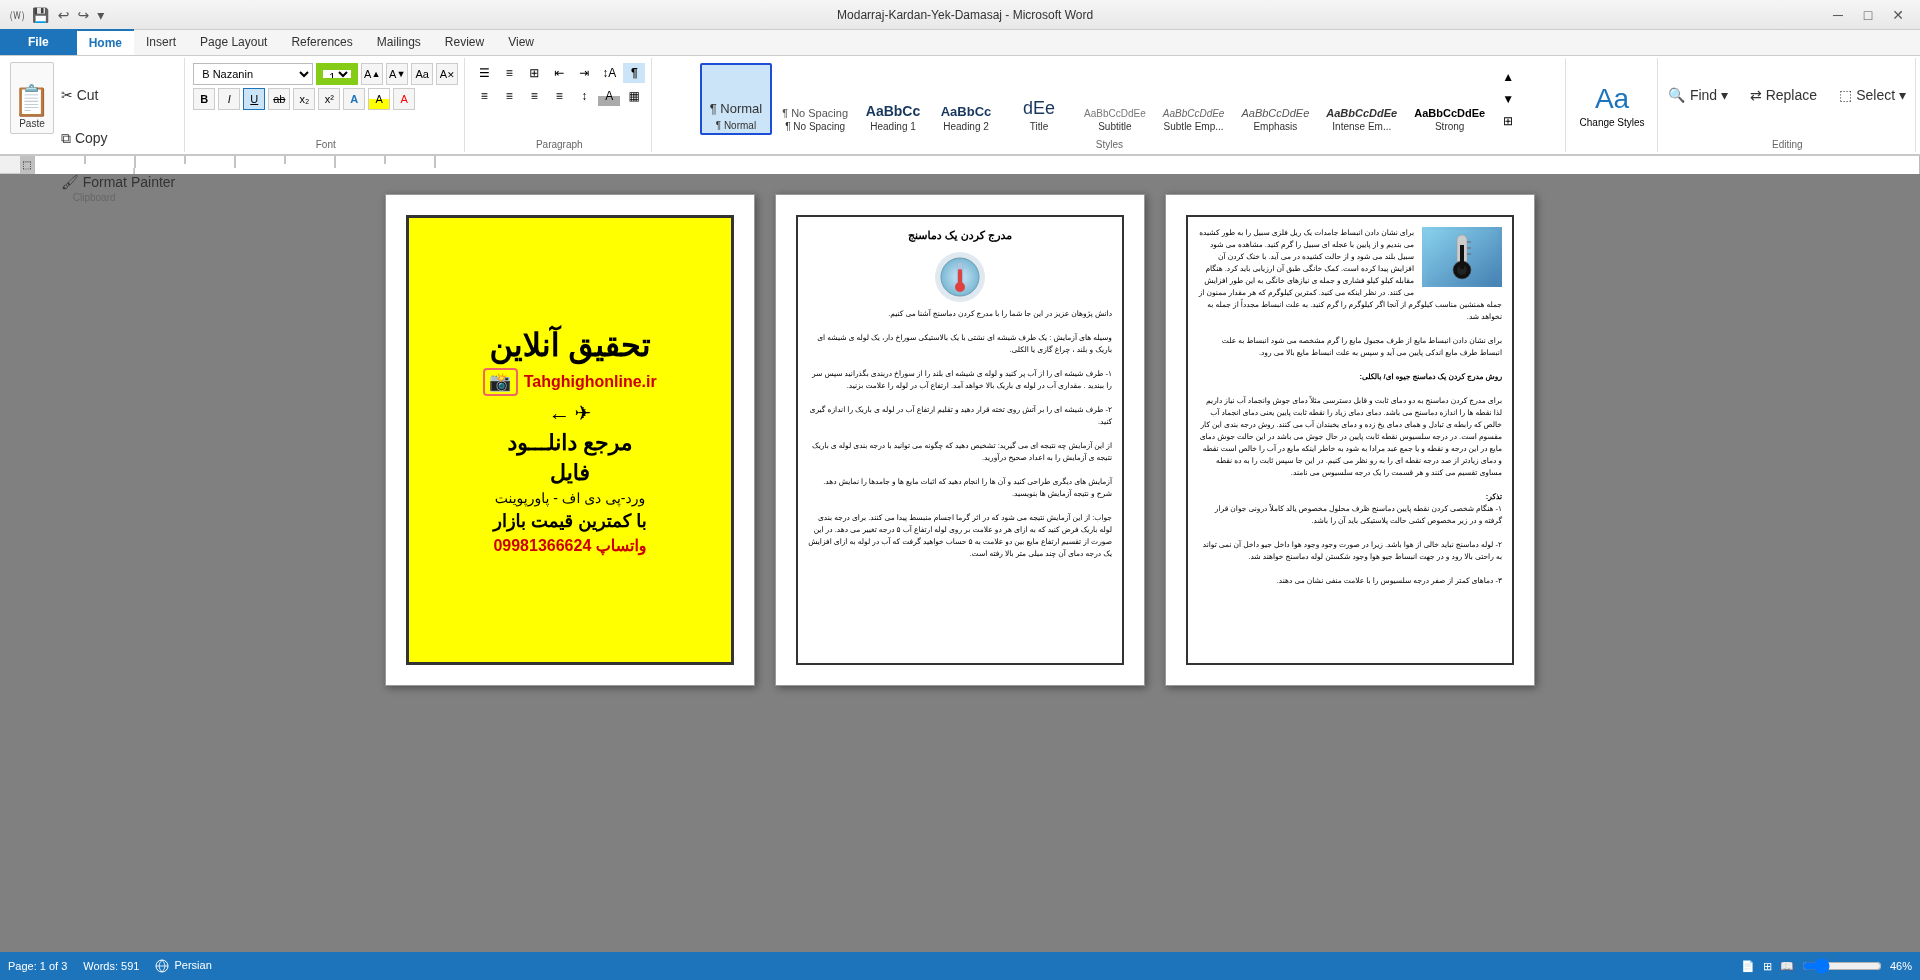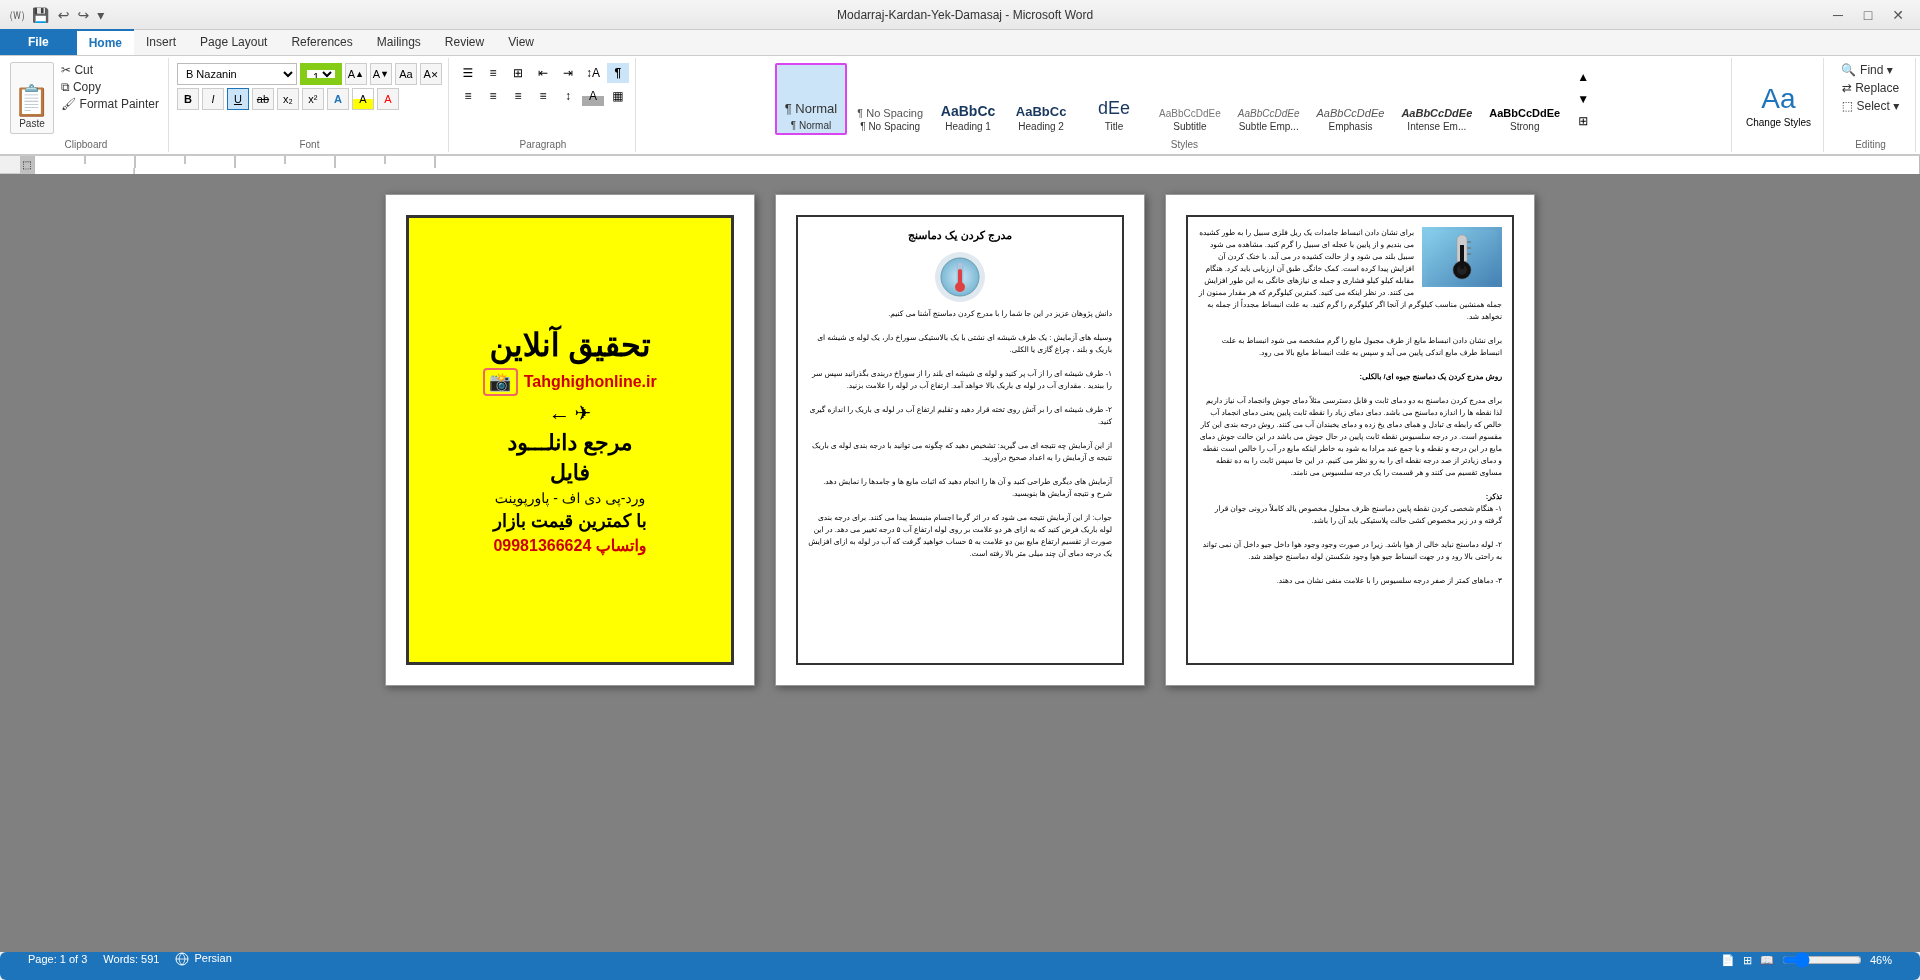--- a/index.html
+++ b/index.html
@@ -110,21 +110,21 @@
       display: flex;
       flex-direction: column;
       align-items: center;
       padding: 4px 6px;
       cursor: pointer;
       font-size: 10px;
       min-width: 40px;
     }
     .paste-btn .icon { font-size: 28px; }
     .clipboard-small { display: flex; flex-direction: column; gap: 1px; }
-    .small-btn { font-size: 12px; cursor: pointer; padding: 1px 3px; color: #333; white-space: nowrap; }
+    .small-btn { font-size: 14px; cursor: pointer; padding: 1px 3px; color: #333; white-space: nowrap; margin-top: 24px; }
     .font-row { display: flex; align-items: center; gap: 3px; }
     .font-select {
       width: 120px;
       height: 22px;
       font-size: 11px;
       border: 1px solid #bbb;
       background: white;
       padding: 0 4px;
     }
     .font-size-select {
@@ -166,21 +166,21 @@
       flex-direction: column;
       align-items: center;
       justify-content: flex-end;
       padding: 2px 6px;
       cursor: pointer;
       border-radius: 2px;
       min-width: 70px;
       height: 72px;
       border: 1px solid transparent;
     }
-    .style-item.active { background: #cce4f7; border: 2px solid #d946ef; }
+    .style-item.active { background: #cce4f7; border: 2px solid #1d4ed8; }
     .style-text { font-size: 10px; color: #333; text-align: center; margin-top: 2px; }
 
     
     .edit-group {
       display: flex;
       flex-direction: column;
       align-items: center;
       min-width: 80px;
     }
 
@@ -307,26 +307,25 @@
       align-items: center;
       justify-content: center;
       font-size: 28px;
     }
 
     
     .status-bar {
       height: 28px;
       background: #1e74bb;
       display: flex;
-      align-items: flex-start;
+      align-items: center;
       justify-content: space-between;
-      padding: 0 28px;
+      padding: 0 8px;
       color: white;
       font-size: 11px;
-      border-radius: 6px;
     }
     .status-left { display: flex; gap: 16px; align-items: center; }
     .status-right { display: flex; gap: 8px; align-items: center; }
 
     
     .style-preview-normal { font-size: 13px; font-weight: normal; color: #333; padding: 2px; }
     .style-preview-nospace { font-size: 11px; color: #555; }
     .style-preview-h1 { font-size: 14px; font-weight: bold; color: #17375e; }
     .style-preview-h2 { font-size: 13px; font-weight: bold; color: #17375e; }
     .style-preview-title { font-size: 18px; color: #17375e; font-weight: normal; }
@@ -532,21 +531,21 @@
 
   <div class="ribbon-group" style="min-width:90px;">
     <div class="ribbon-group-content" style="flex-direction:column; align-items:center; justify-content:center;">
       <div style="font-size:28px; color:#1e74bb;">Aa</div>
       <div style="font-size:10px; text-align:center;">Change Styles</div>
     </div>
     <div class="ribbon-group-label"></div>
   </div>
 
   <div class="ribbon-group edit-group" style="min-width:90px;">
-    <div class="ribbon-group-content" style="flex-direction:column; gap:2px;text-align:center;">
+    <div class="ribbon-group-content" style="flex-direction:row; gap:16px;text-align:center;">
       <div class="small-btn">
         <span>🔍 </span>
         <span>Find ▾</span>
       </div>
       <div class="small-btn">
         <span>⇄ </span>
         <span>Replace</span>
       </div>
       <div class="small-btn">
         <span>⬚ </span>

